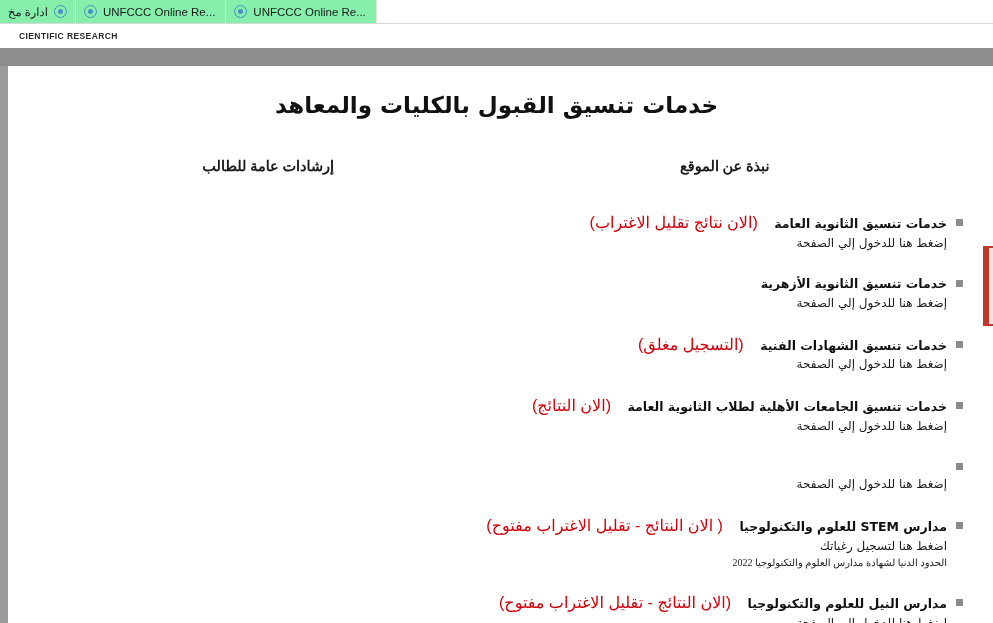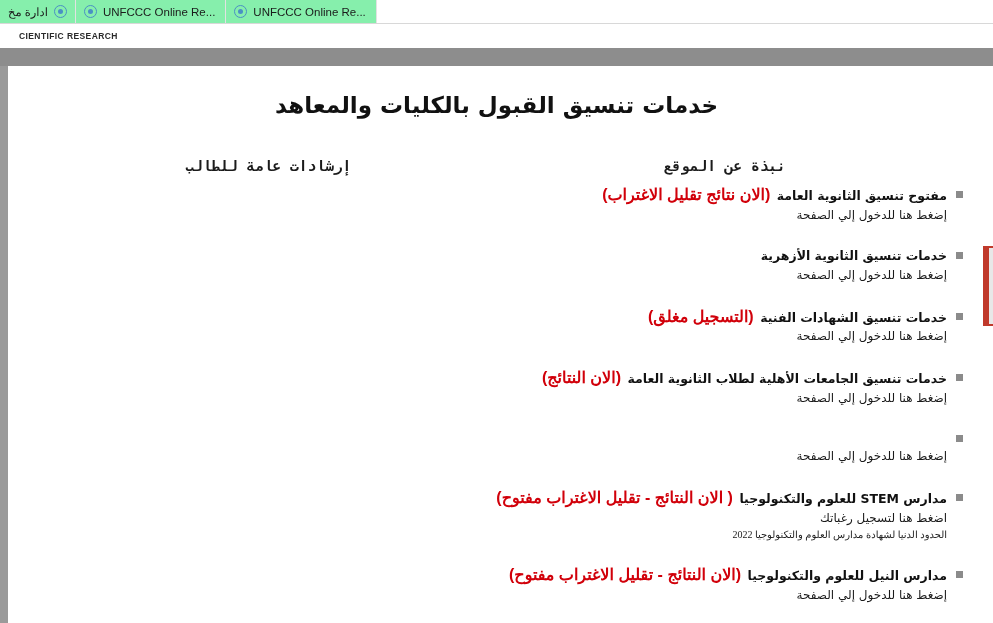--- a/index.html
+++ b/index.html
@@ -139,22 +139,22 @@
     padding: 0 10px;
   }
   .col-right { width: 50%; }
   .col-left  { width: 50%; }
 
   .col-heading {
     text-align: center;
     font-size: 14.5px;
     font-weight: bold;
     color: #1b1b1b;
-    margin: 0 0 10px 0;
-    font-family: Liberation Mono, monospace;
+    margin: 0 0 38px 0;
+    font-family: Liberation Serif, serif;
   }
 
   .service-list {
     list-style: none;
     margin: 0;
     padding: 0;
     direction: rtl;
   }
   .service-item {
     margin: 0 0 22px 0;
@@ -173,22 +173,22 @@
   }
   .svc-title {
     font-size: 12.5px;
     font-weight: bold;
     color: #111111;
     line-height: 1.5;
     font-family: "DejaVu Sans", "Liberation Sans", sans-serif;
   }
   .svc-status {
     color: #d1000a;
-    font-weight: bold;
-    margin-right: 2px;
+    font-weight: normal;
+    margin-right: 12px;
     white-space: nowrap;
   }
   .svc-sub {
     display: block;
     font-size: 12px;
     color: #222222;
     line-height: 1.55;
     font-family: "DejaVu Sans", "Liberation Sans", sans-serif;
   }
   .svc-sub.link { color: #1a1a1a; }
@@ -239,21 +239,21 @@
       </div>
       <div class="col-left">
         <div class="col-heading">إرشادات عامة للطالب</div>
       </div>
     </div>
 
     <ul class="service-list">
 
       <li class="service-item">
         <span class="bullet"></span>
-        <span class="svc-title">مفتوح تنسيق الثانوية العامة</span>
+        <span class="svc-title">خدمات تنسيق الثانوية العامة</span>
         <span class="svc-status">(الان نتائج تقليل الاغتراب)</span>
         <span class="svc-sub link">إضغط هنا للدخول إلي الصفحة</span>
       </li>
 
       <li class="service-item">
         <span class="bullet"></span>
         <span class="svc-title">خدمات تنسيق الثانوية الأزهرية</span>
         <span class="svc-status"></span>
         <span class="svc-sub link">إضغط هنا للدخول إلي الصفحة</span>
       </li>

